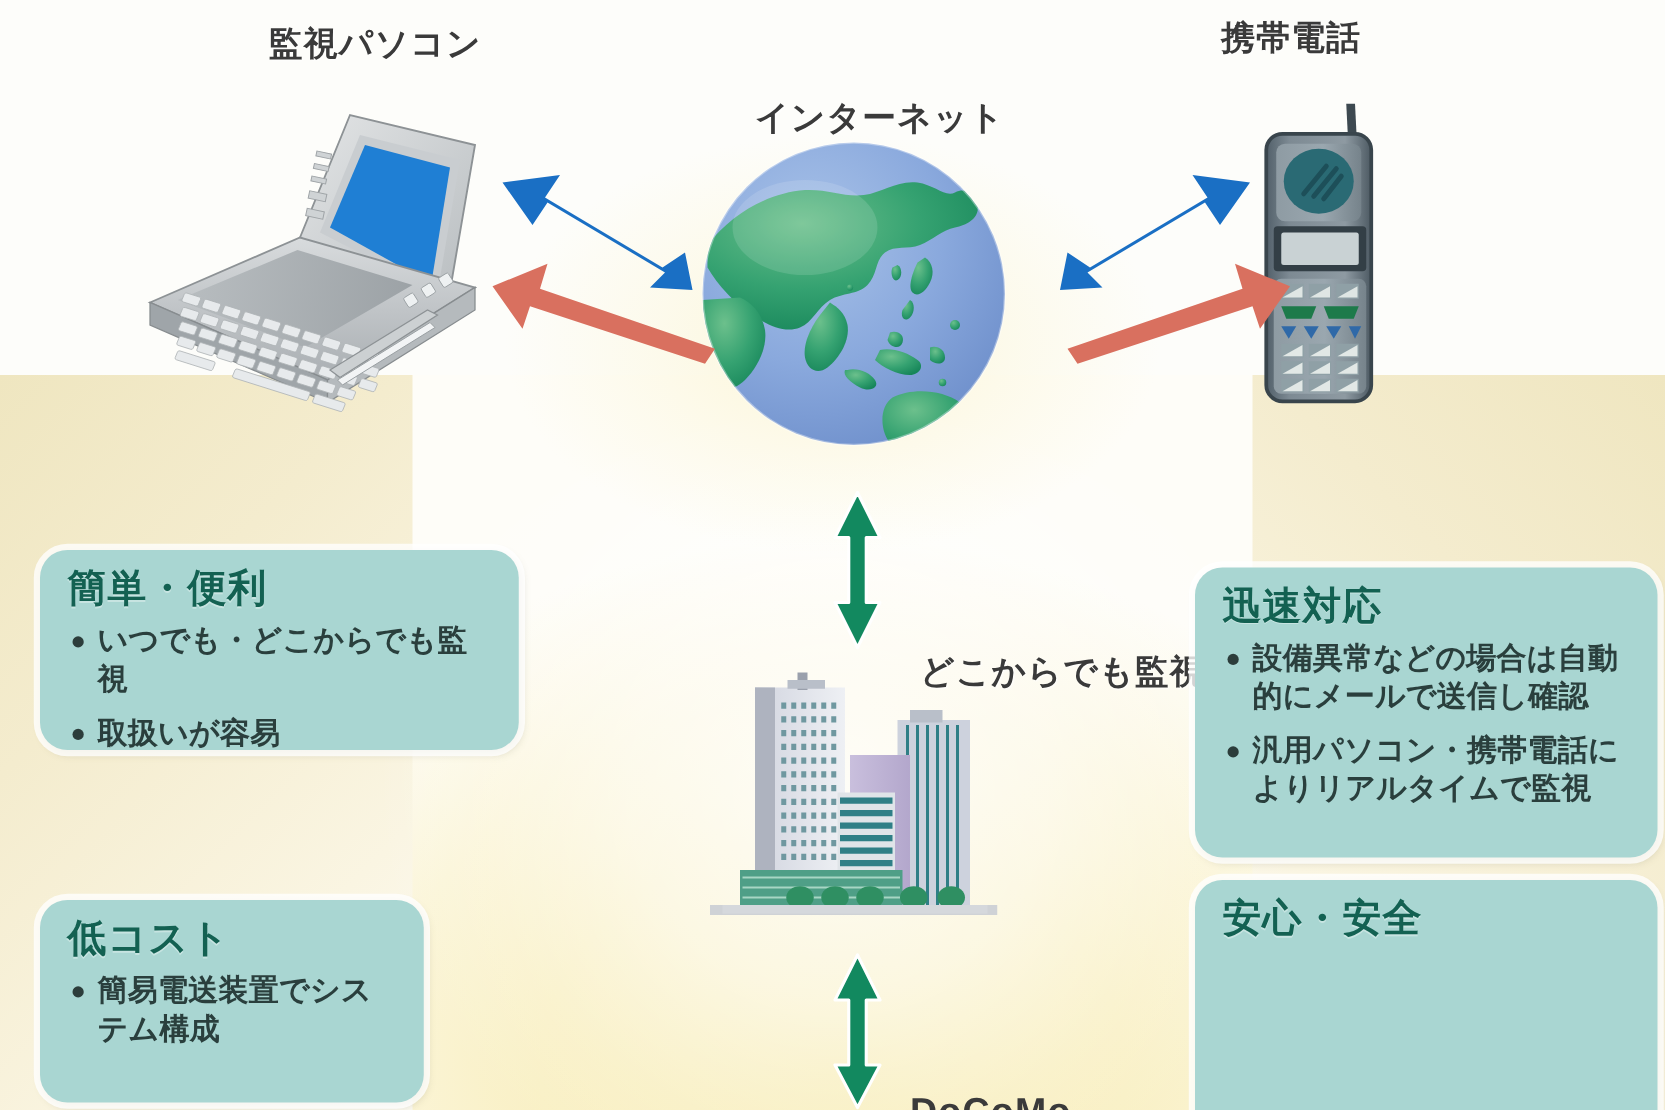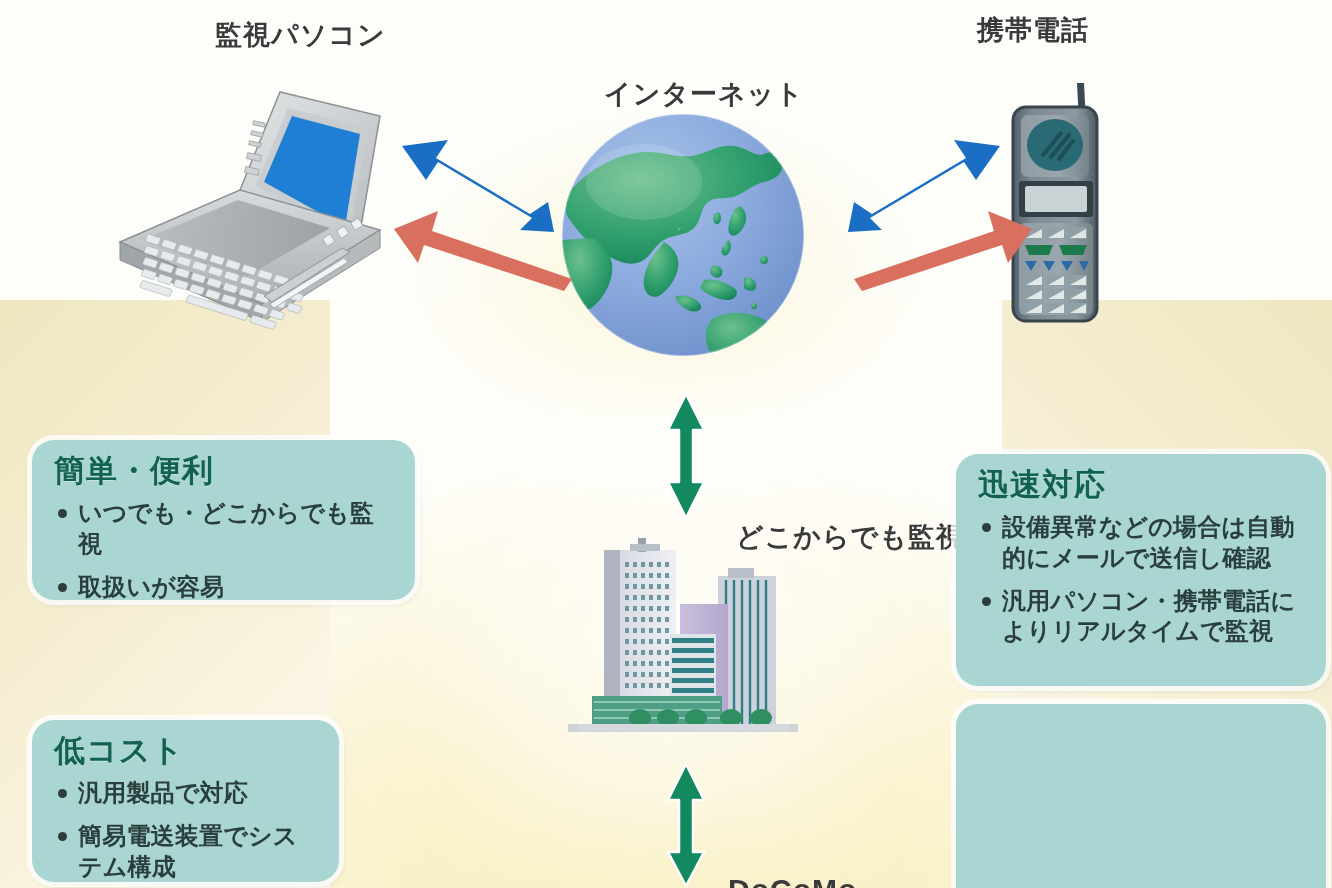--- a/index.html
+++ b/index.html
@@ -556,23 +556,23 @@
     <h3>迅速対応</h3>
     <ul>
       <li>設備異常などの場合は自動的にメールで送信し確認</li>
       <li>汎用パソコン・携帯電話によりリアルタイムで監視</li>
     </ul>
   </div>
 
   <div class="fbox" style="left:32px;top:692px;width:307px;height:162px;margin-top:28px;">
     <h3>低コスト</h3>
     <ul>
-      <li>汎用製品で対応</li>
       <li>簡易電送装置でシステム構成</li>
     </ul>
   </div>
 
   <div class="fbox" style="left:956px;top:704px;width:370px;height:210px;">
+    <h3>安心・安全</h3>
     <ul>
     </ul>
   </div>
 
 </div>
 
 </body></html>

